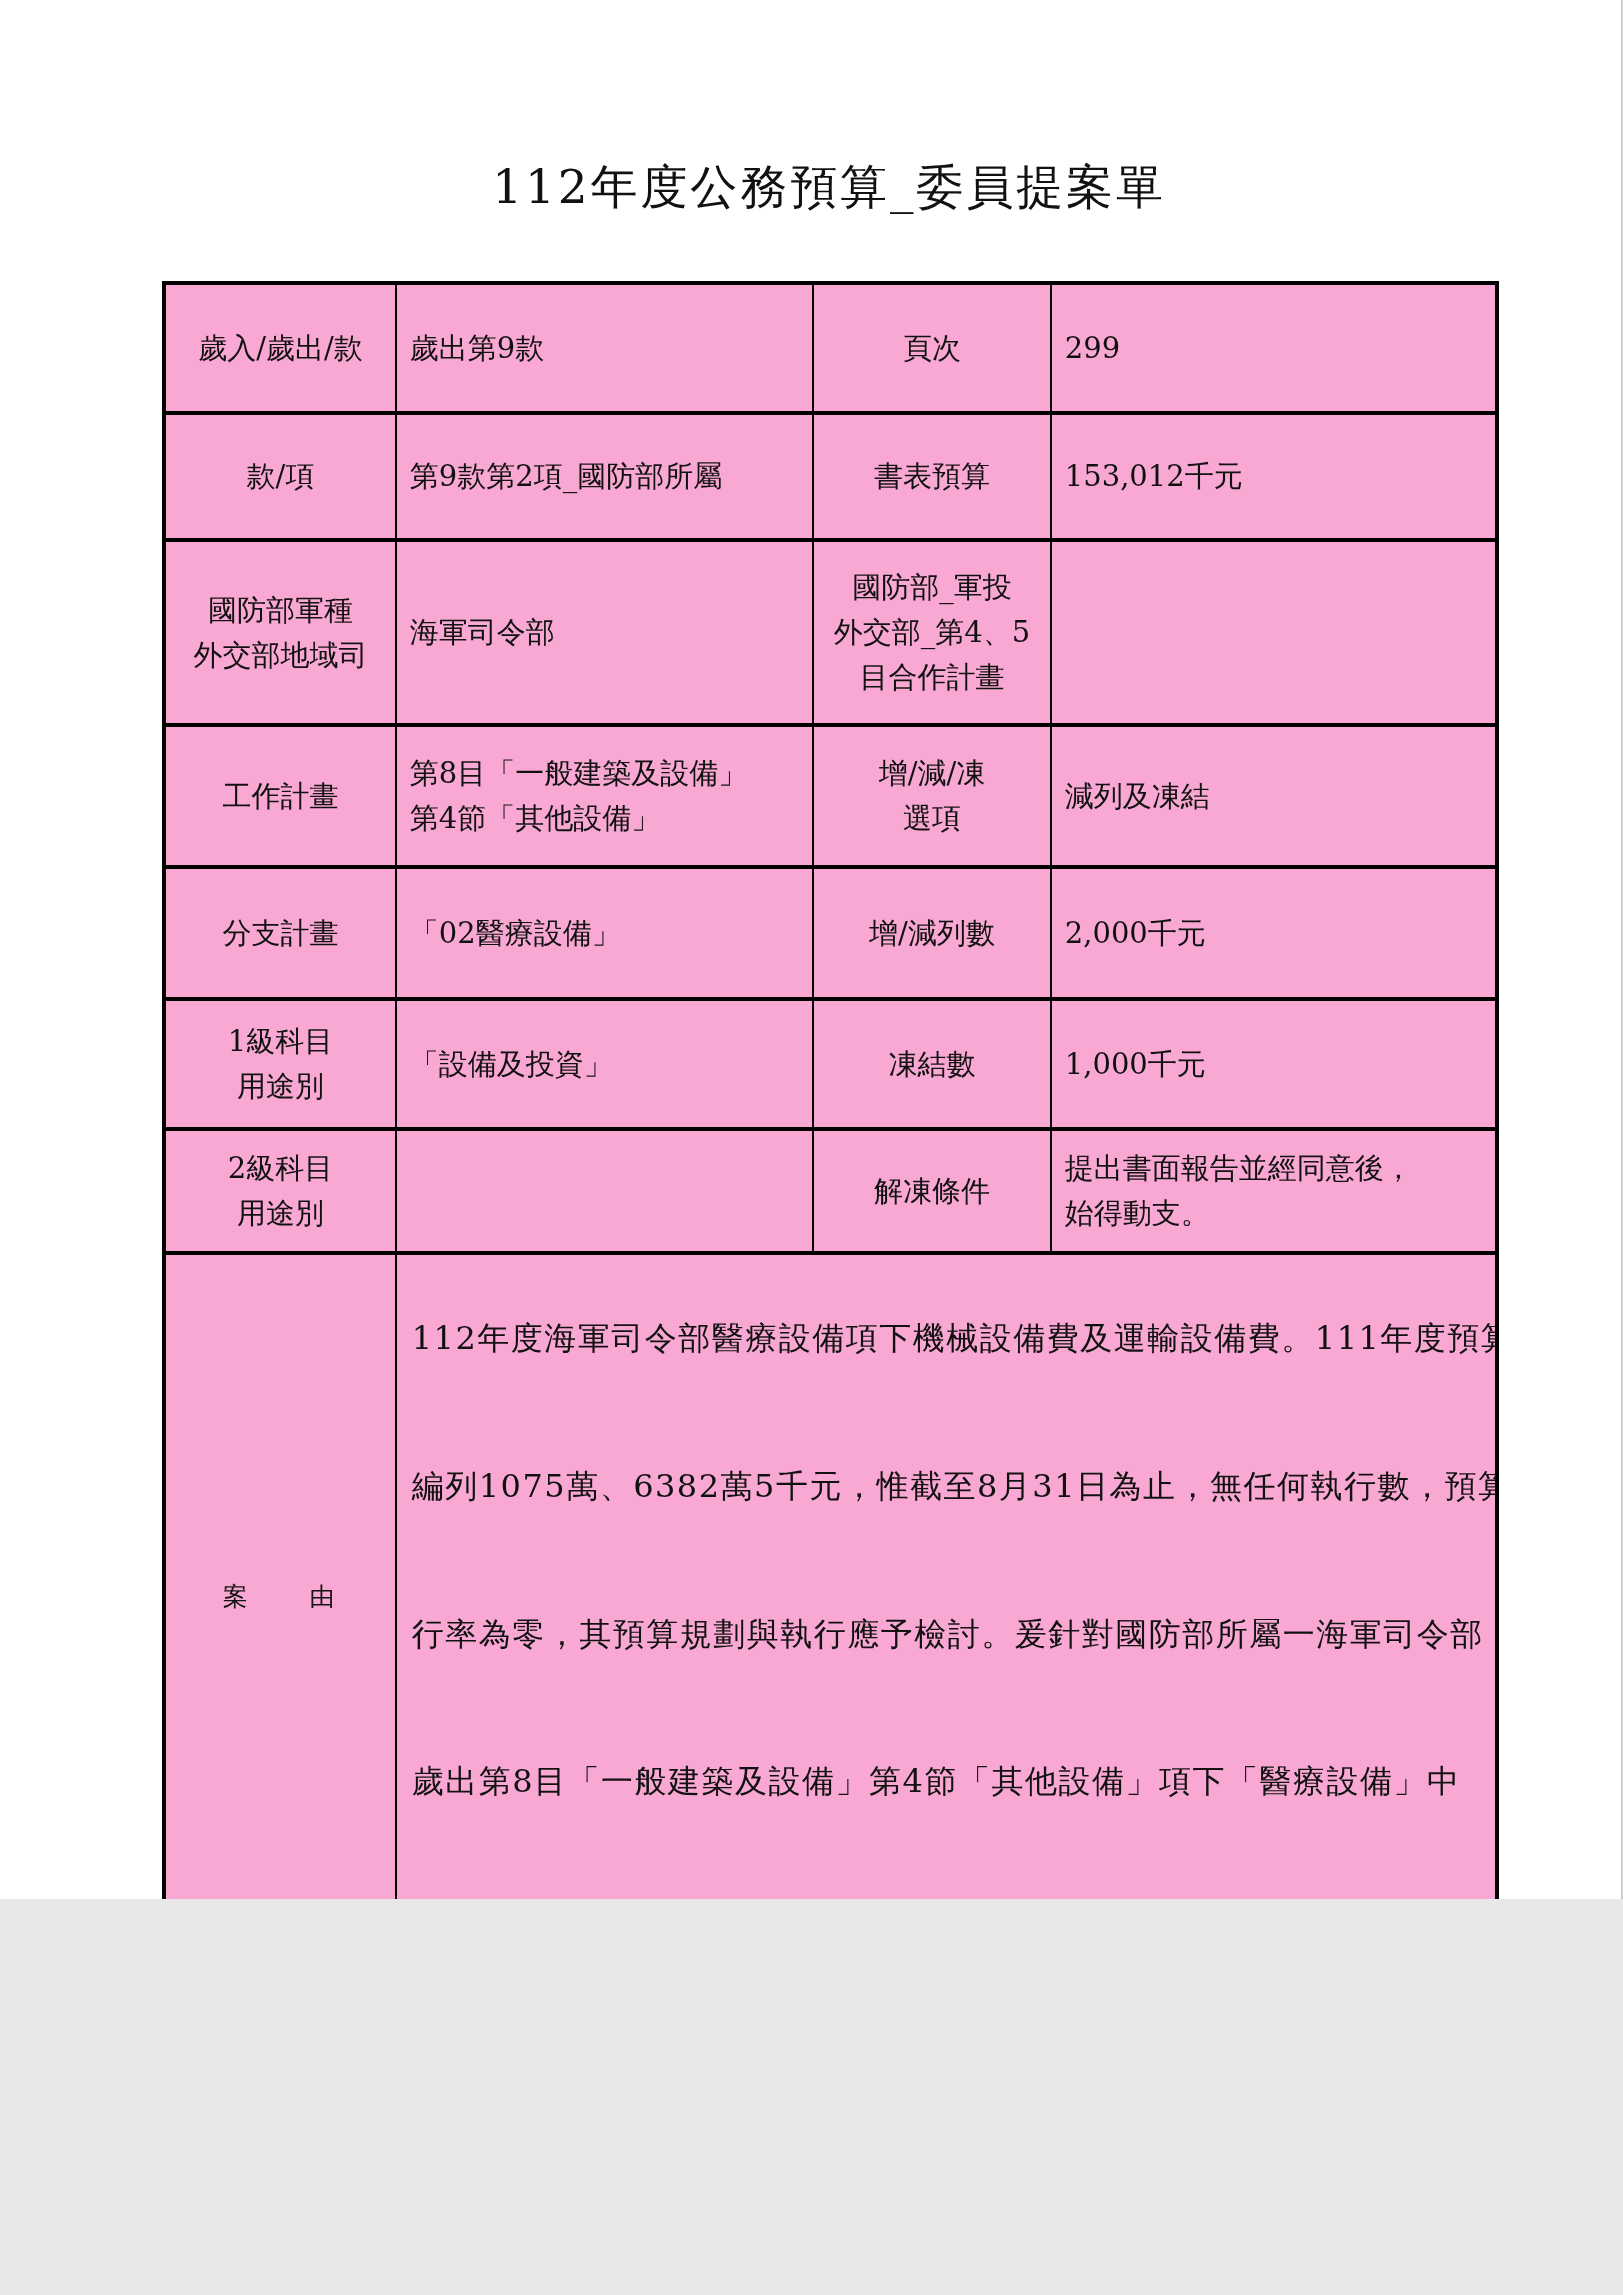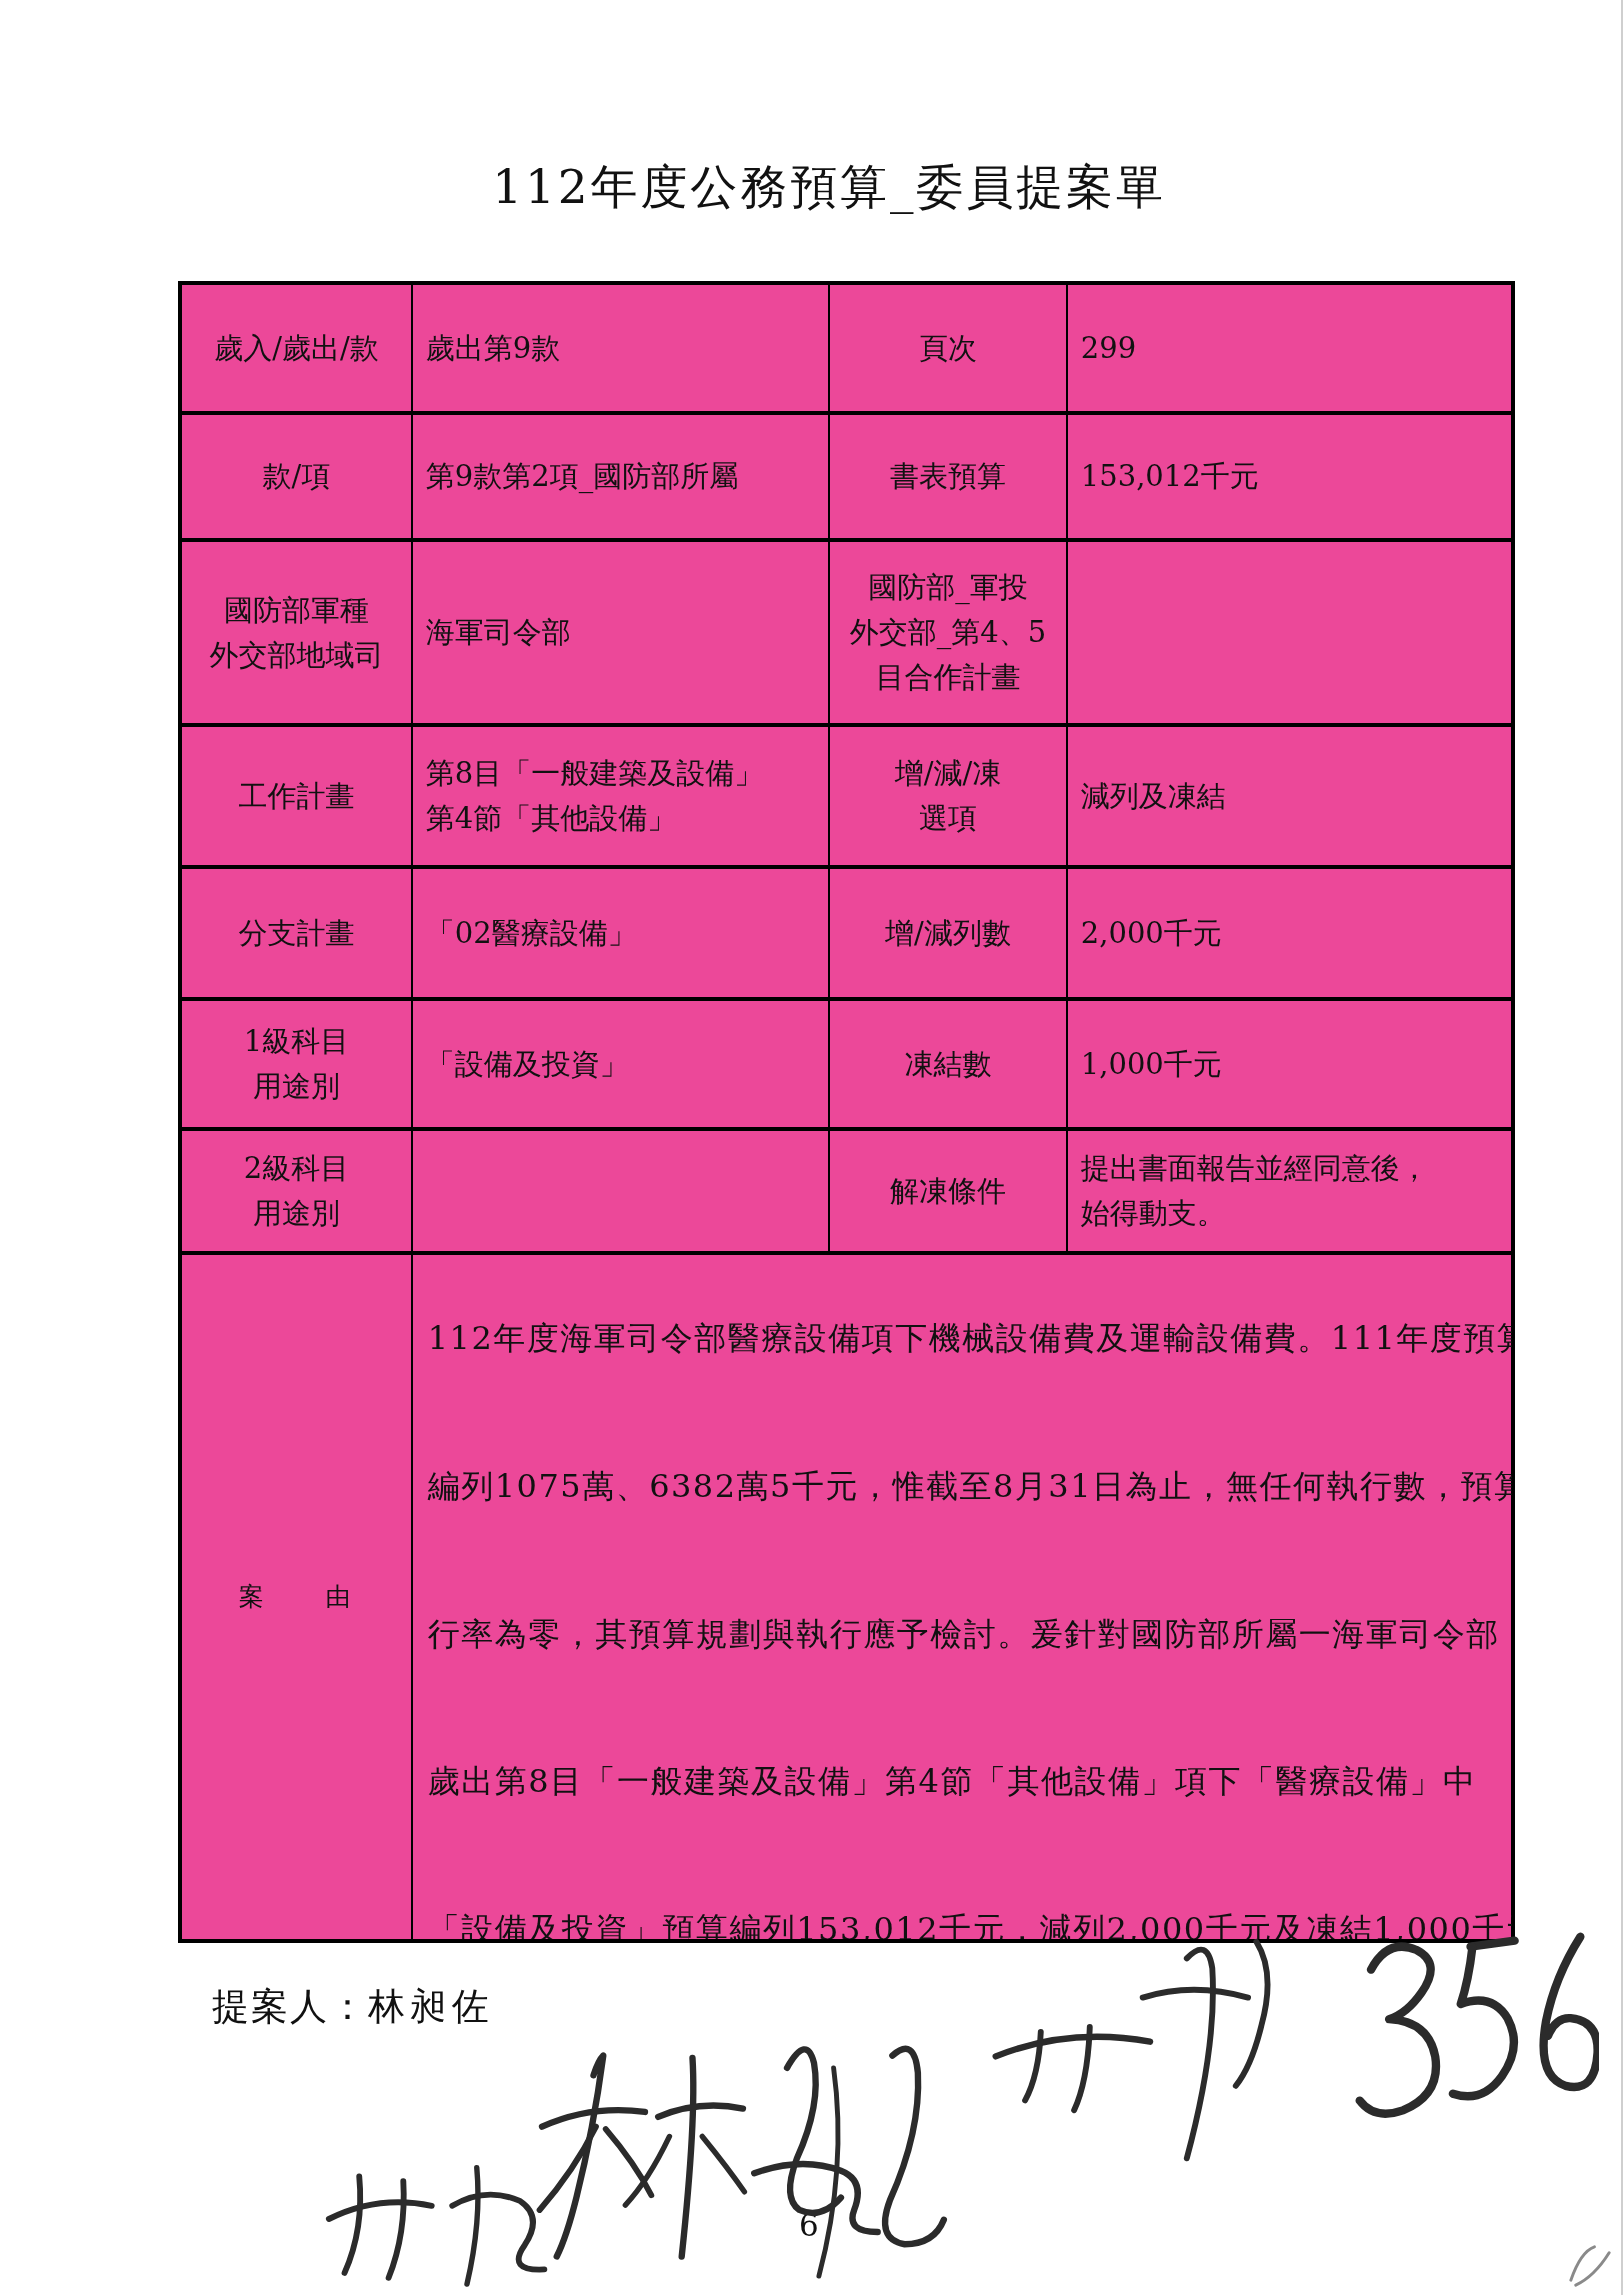--- a/index.html
+++ b/index.html
@@ -1,18 +1,18 @@
 <!DOCTYPE html>
 <html style="font-size:7.8px"><head>
 <meta charset="utf-8">
 <style>
   html,body{margin:0;padding:0;background:#e8e8e8;}
   #page{
     position:relative;
-    width:1624px;height:2295px;
+    width:1624px;height:1899px;
     background:#ffffff;
     font-family:"DejaVu Serif","Liberation Serif",serif;
     color:#111;
     overflow:hidden;
   }
   
   #page::after{
     content:"";position:absolute;right:0;top:0;width:2.9px;height:100%;
     background:#cfcfcf;
   }
@@ -23,22 +23,21 @@
     padding-left:34px;box-sizing:border-box;
     white-space:nowrap;
   }
   .budget-table{
     position:absolute;left:162px;top:281px;
     display:grid;
     grid-template-columns:231px 417px 238px 444px;
     grid-template-rows:130px 127px 185px 142px 132px 130px 124px 684px;
     width:1329px;
     border:4.4px solid #000;
-    background:#ec4899;
-    margin-left:16px;
+    background:#f9a8d4;
   }
   .cell{
     box-sizing:border-box;
     border-right:2.5px solid #000;
     border-bottom:4.4px solid #000;
     display:flex;align-items:center;
     font-size:29px;line-height:1.55;
     white-space:pre-line;
     overflow:hidden;
   }

